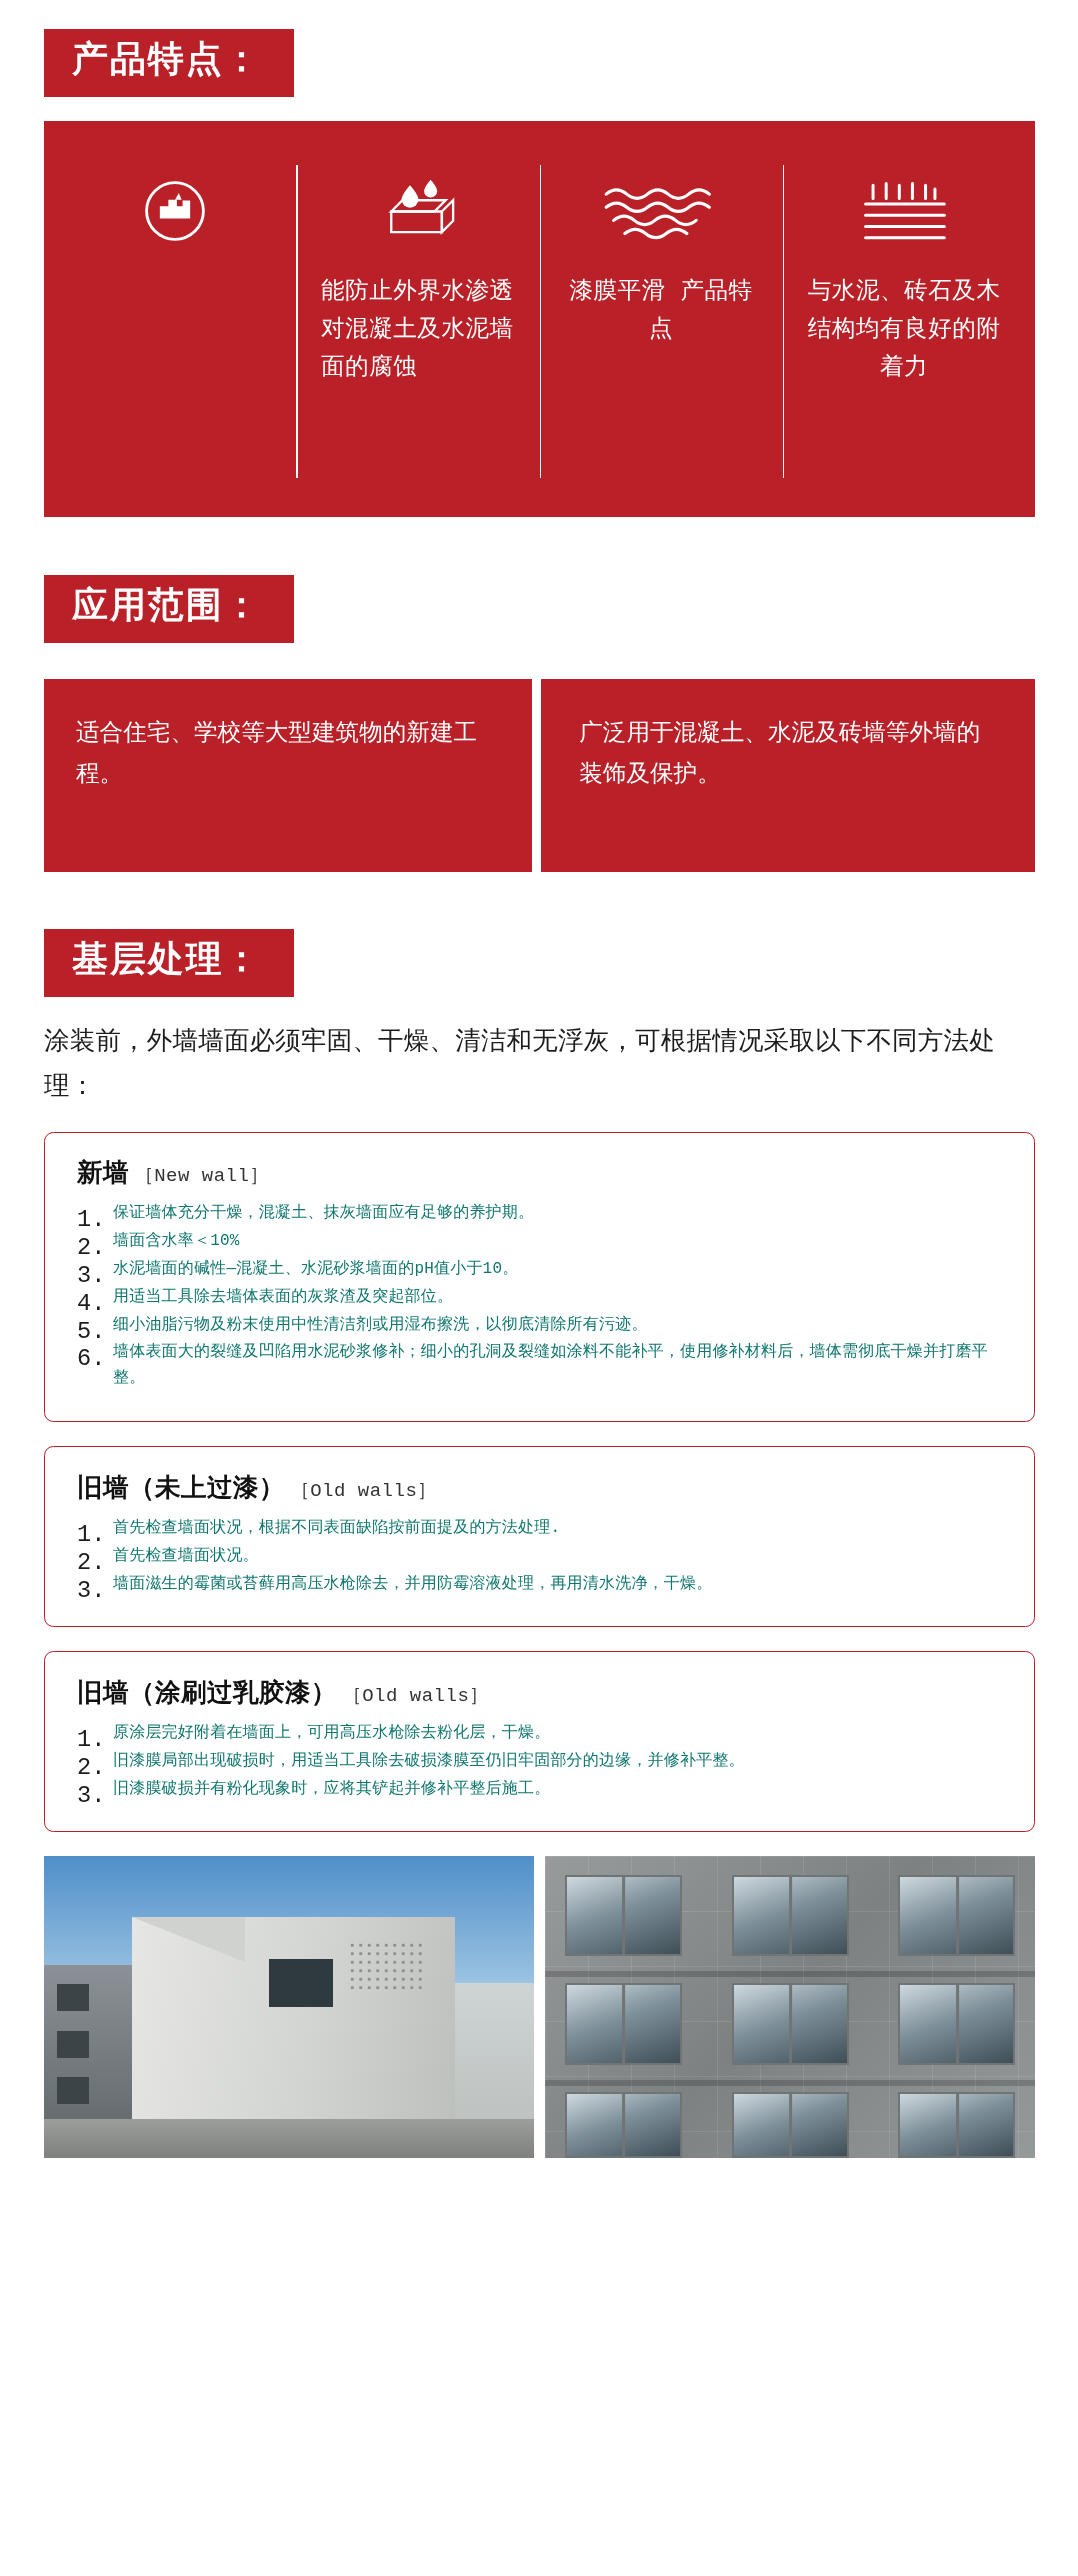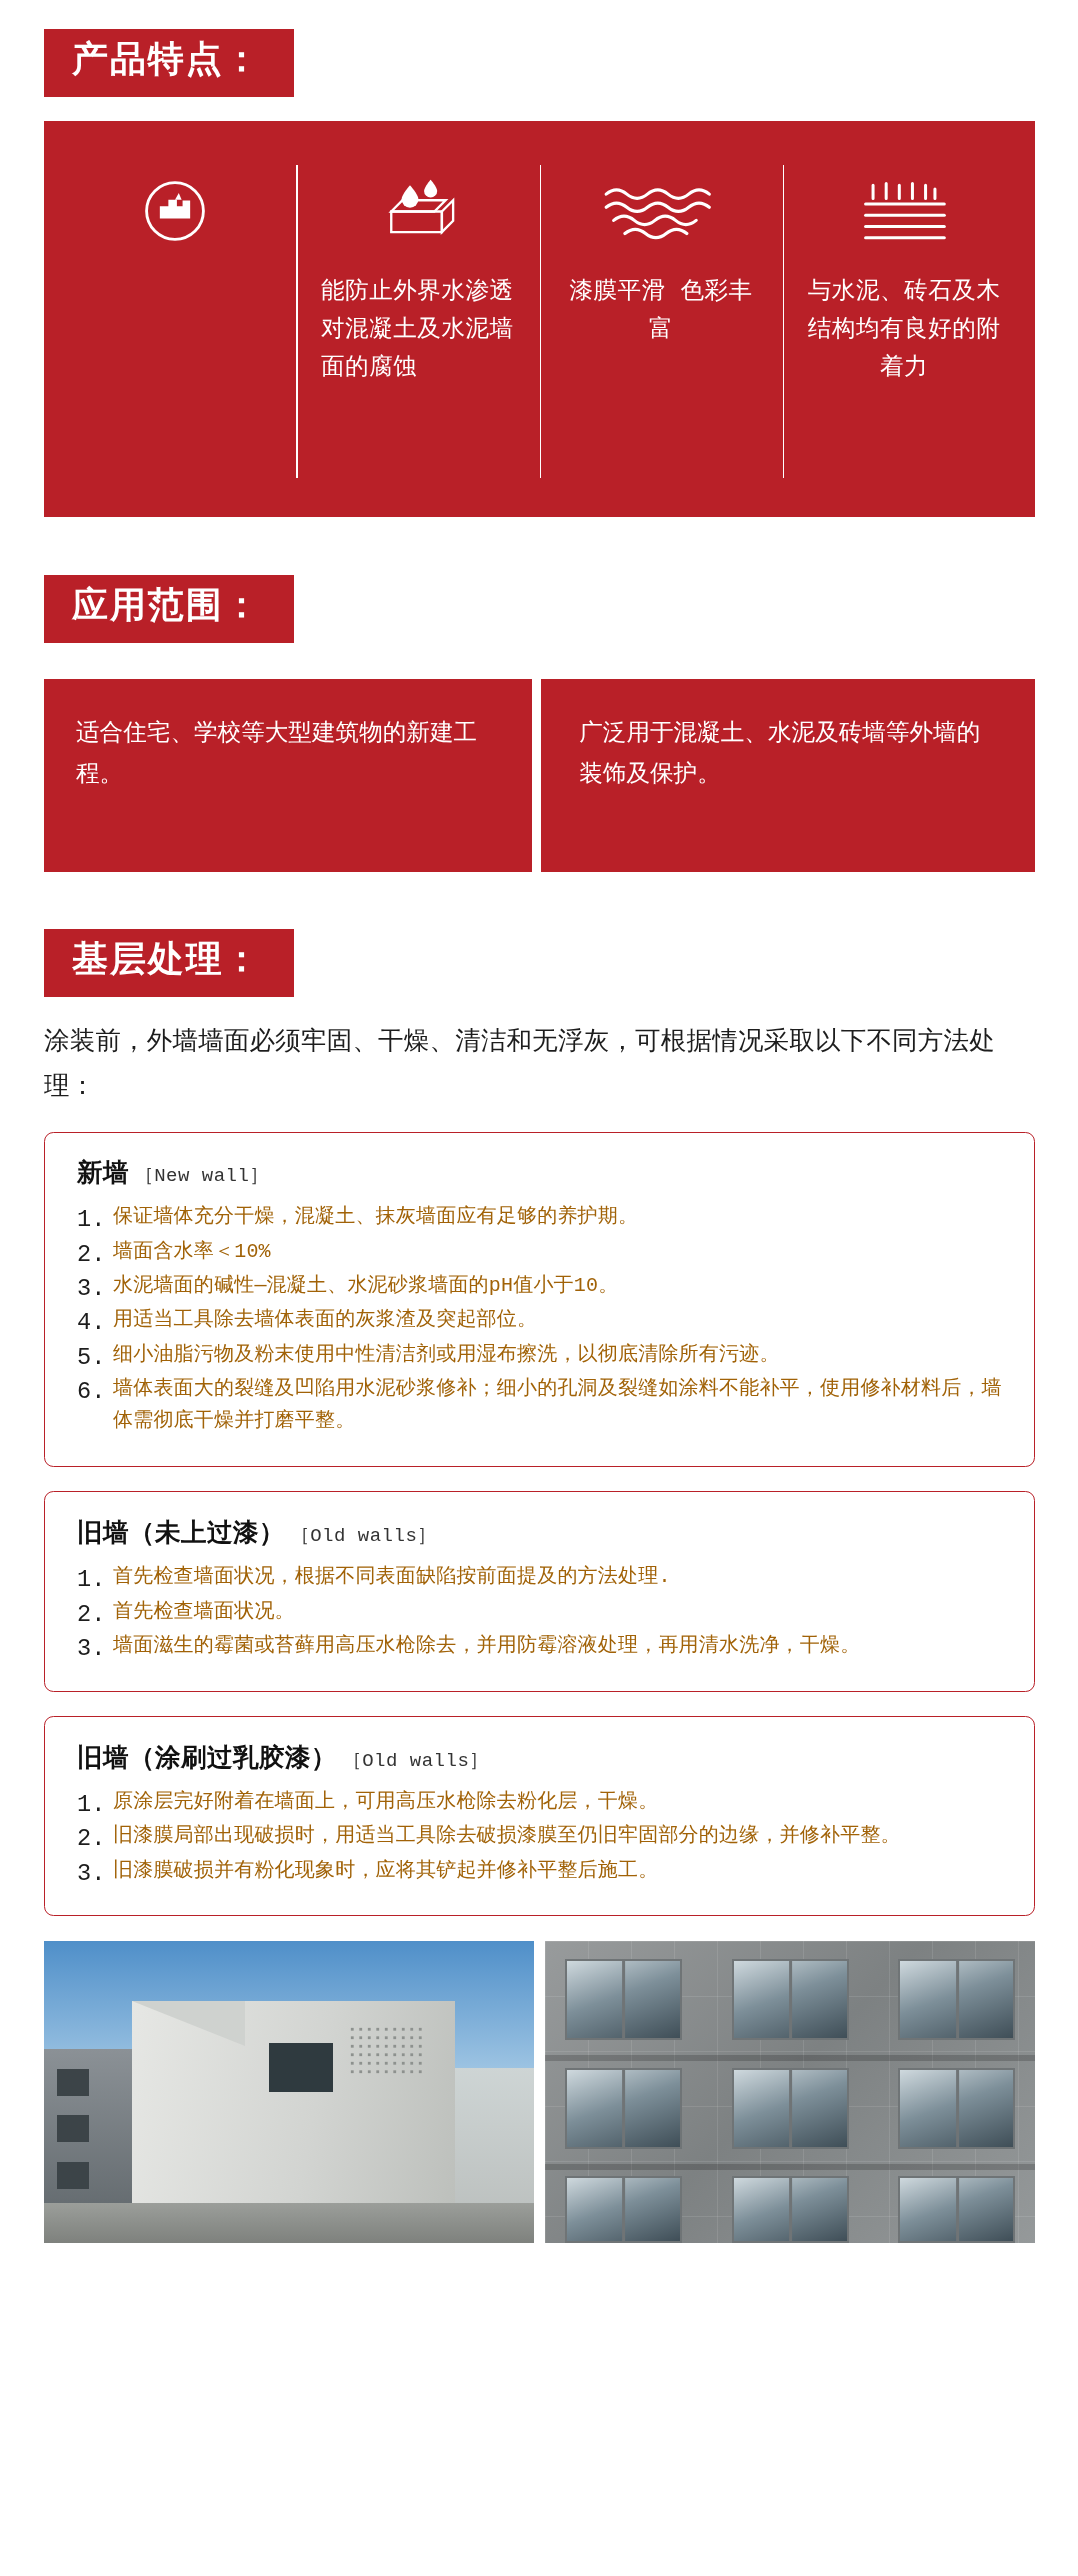--- a/index.html
+++ b/index.html
@@ -135,23 +135,23 @@
     margin-left: 5.7px;
   }
   ol.steps {
     margin: 0;
     padding: 0;
     list-style: none;
     counter-reset: step;
   }
   ol.steps li {
     counter-increment: step;
-    font-size: 20px;
+    font-size: 16px;
     line-height: 1.62;
-    color: #a16207;
+    color: #0f766e;
     padding-left: 36px;
     position: relative;
     margin-bottom: 1.9px;
     letter-spacing: 0.2px;
   }
   ol.steps li::before {
     content: counter(step) ".";
     position: absolute;
     left: 0;
     top: 0;
@@ -285,21 +285,21 @@
         <svg width="123" height="60" viewBox="0 0 130 64" aria-hidden="true">
           <g fill="none" stroke="#ffffff" stroke-width="3.4" stroke-linecap="round">
             <path d="M6 14 q11 -9 22 0 t22 0 t22 0 t22 0 t22 0"></path>
             <path d="M6 28 q11 -9 22 0 t22 0 t22 0 t22 0 t22 0"></path>
             <path d="M14 42 q11 -9 22 0 t22 0 t22 0 t22 0"></path>
             <path d="M26 56 q11 -9 22 0 t22 0 t22 0"></path>
           </g>
         </svg>
       </div>
       <div class="ftext">漆膜平滑
-色彩丰富</div>
+产品特点</div>
     </div>
 
     <div class="feature center">
       <div class="ficon">
         <svg width="104" height="75" viewBox="0 0 110 80" aria-hidden="true">
           <g stroke="#ffffff" stroke-width="3.2" stroke-linecap="round" fill="none">
             <path d="M22 12 v14 M36 10 v16 M50 12 v14 M64 10 v16 M78 12 v14 M88 16 v10"></path>
             <path d="M14 32 h84"></path>
             <path d="M14 44 h84"></path>
             <path d="M14 56 h84"></path>

